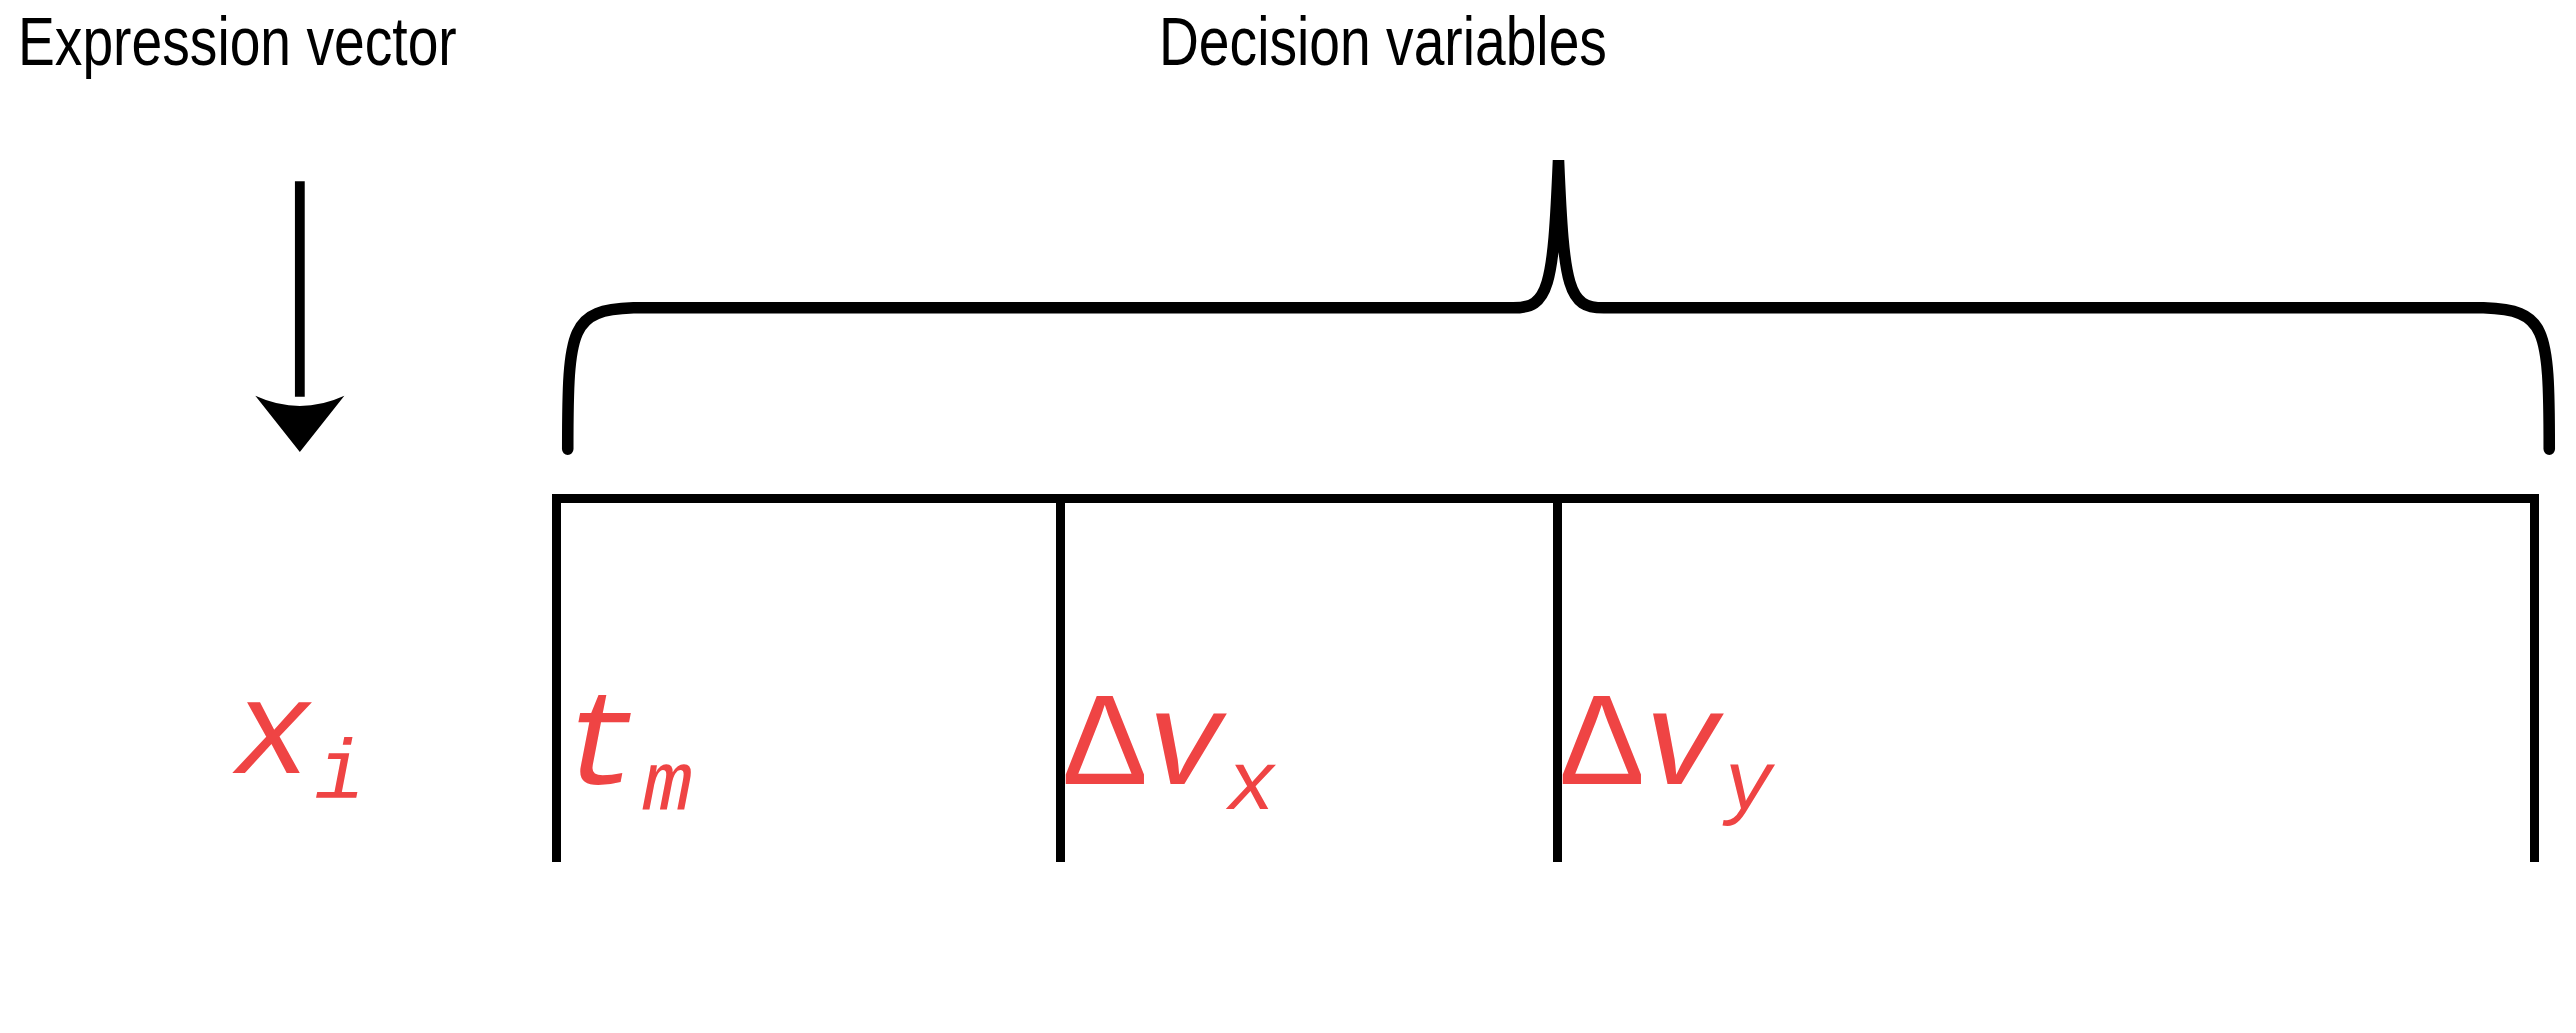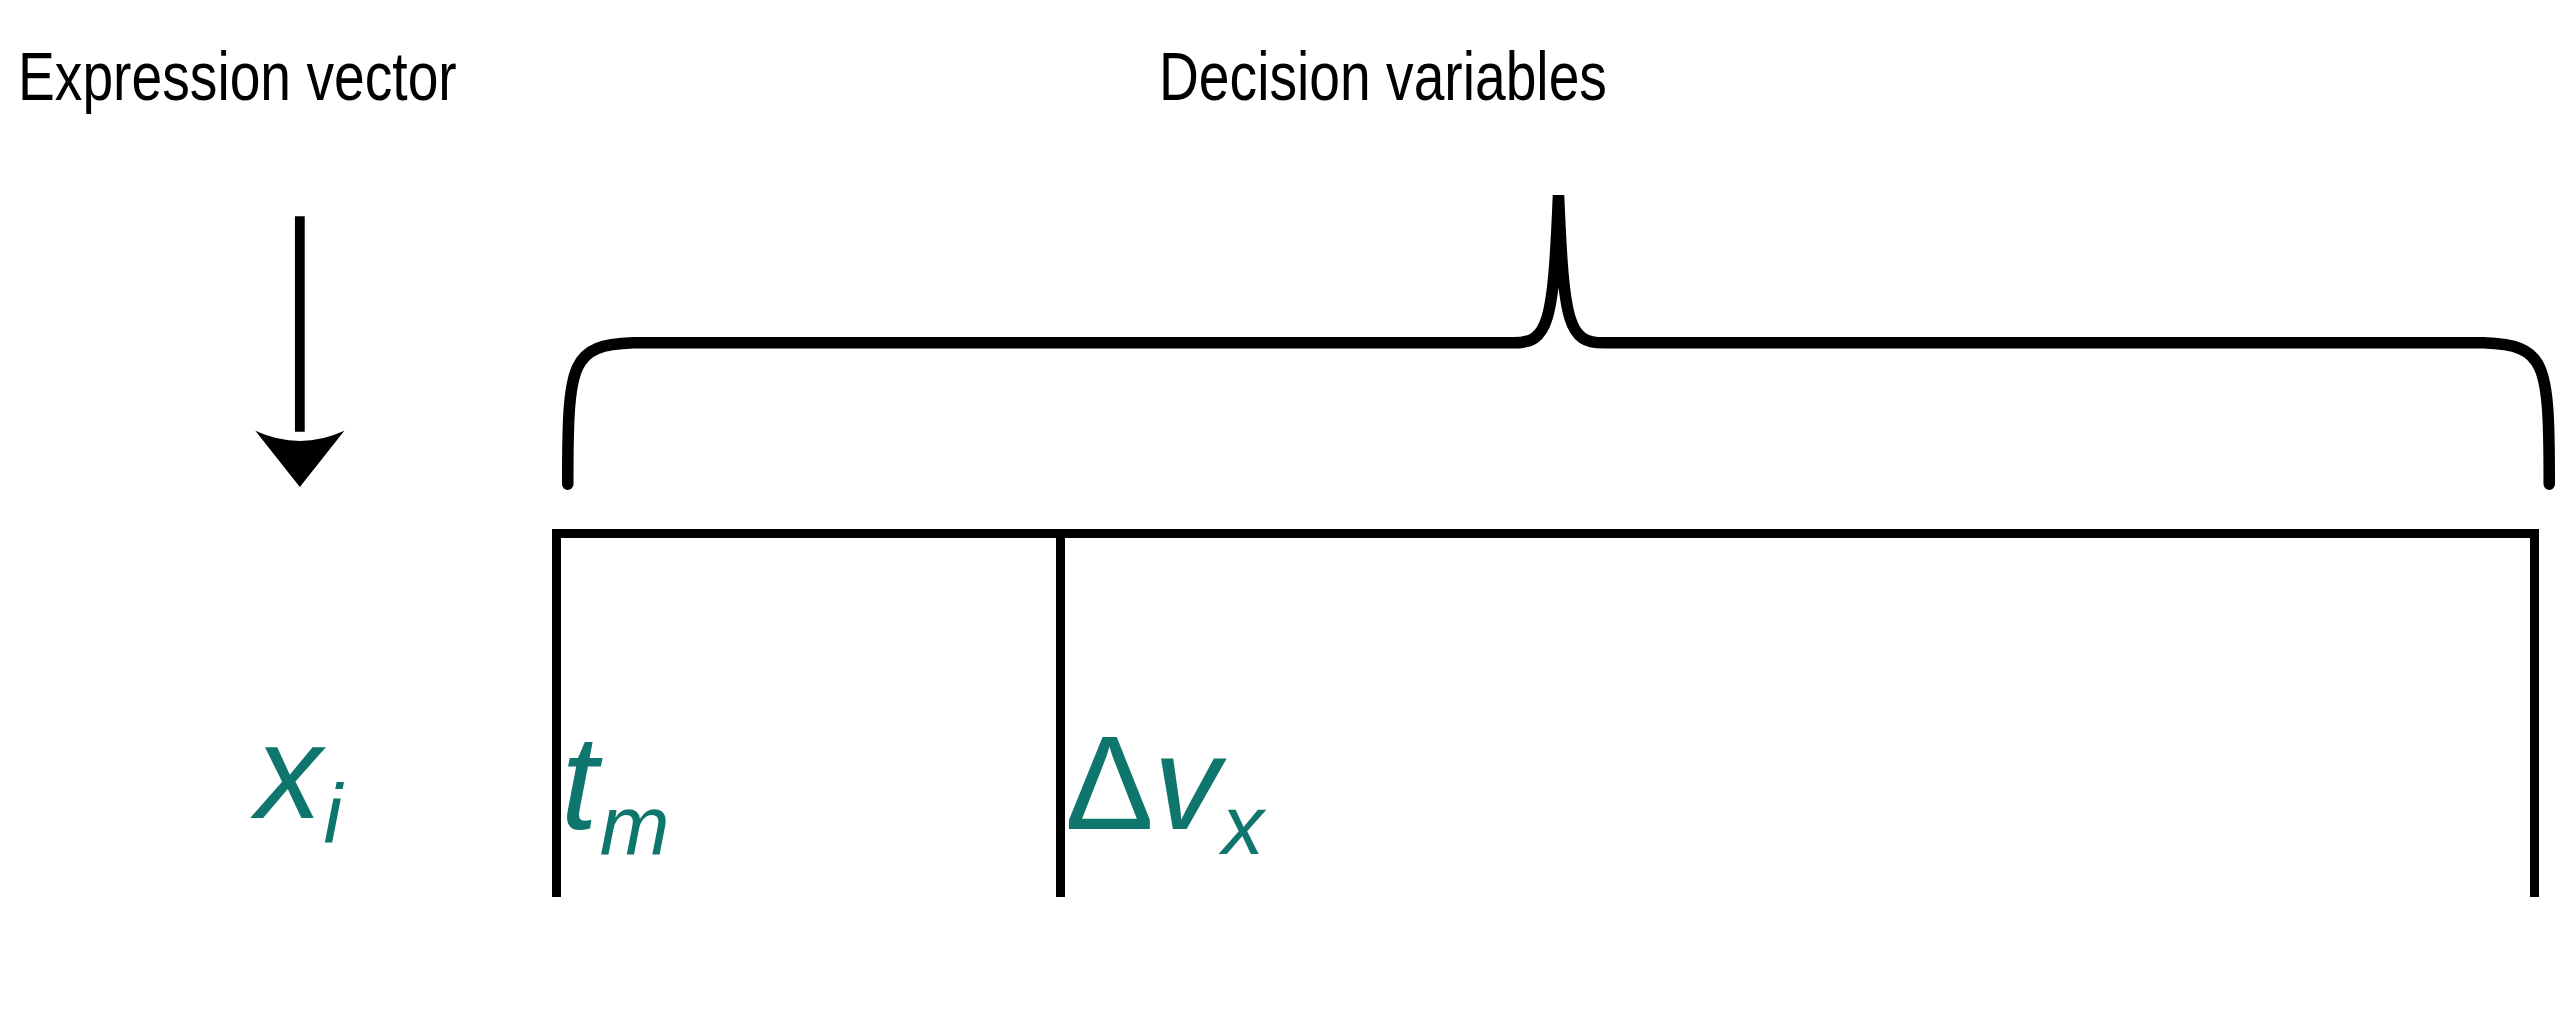--- a/index.html
+++ b/index.html
@@ -7,21 +7,20 @@
     padding: 0;
     background: #ffffff;
   }
   #canvas {
     position: relative;
     width: 2576px;
     height: 862px;
     background: #ffffff;
     overflow: hidden;
     font-family: "Liberation Sans", sans-serif;
-    margin-top: 35px;
   }
 
   
   .annot-label {
     position: absolute;
     color: #000000;
     font-family: "Liberation Sans", sans-serif;
     font-weight: 400;
     font-size: 69px;
     line-height: 1;
@@ -80,23 +79,23 @@
   }
   .vector-cell + .vector-cell {
     border-left: 9.8px solid #000000;
   }
   #cell-0 { flex: 0 0 495px; }
   #cell-1 { flex: 0 0 497px; }
   #cell-2 { flex: 0 0 486px; }
   #cell-3 { flex: 1 1 auto; }
 
   .math {
-    font-family: Liberation Sans, sans-serif;
+    font-family: Liberation Mono, monospace;
     font-style: italic;
-    color: #0f766e;
+    color: #ef4444;
     font-size: 133px;
     line-height: 1;
     display: inline-block;
     white-space: nowrap;
     position: relative;
     top: -5.3px;
   }
   .math .upright {
     font-style: normal;
   }
@@ -150,20 +149,23 @@
   <div id="vector-box">
 
     <div class="vector-cell" id="cell-0">
       <span class="math"><span>t</span><sub>m</sub></span>
     </div>
 
     <div class="vector-cell" id="cell-1">
       <span class="math"><span class="upright">Δ</span><span>v</span><sub>x</sub></span>
     </div>
 
+    <div class="vector-cell" id="cell-2">
+      <span class="math"><span class="upright">Δ</span><span>v</span><sub>y</sub></span>
+    </div>
 
 
   </div>
 
   <div id="decision-variables-label" class="annot-label">Decision variables</div>
 
 </div>
 
 
 </body></html>

